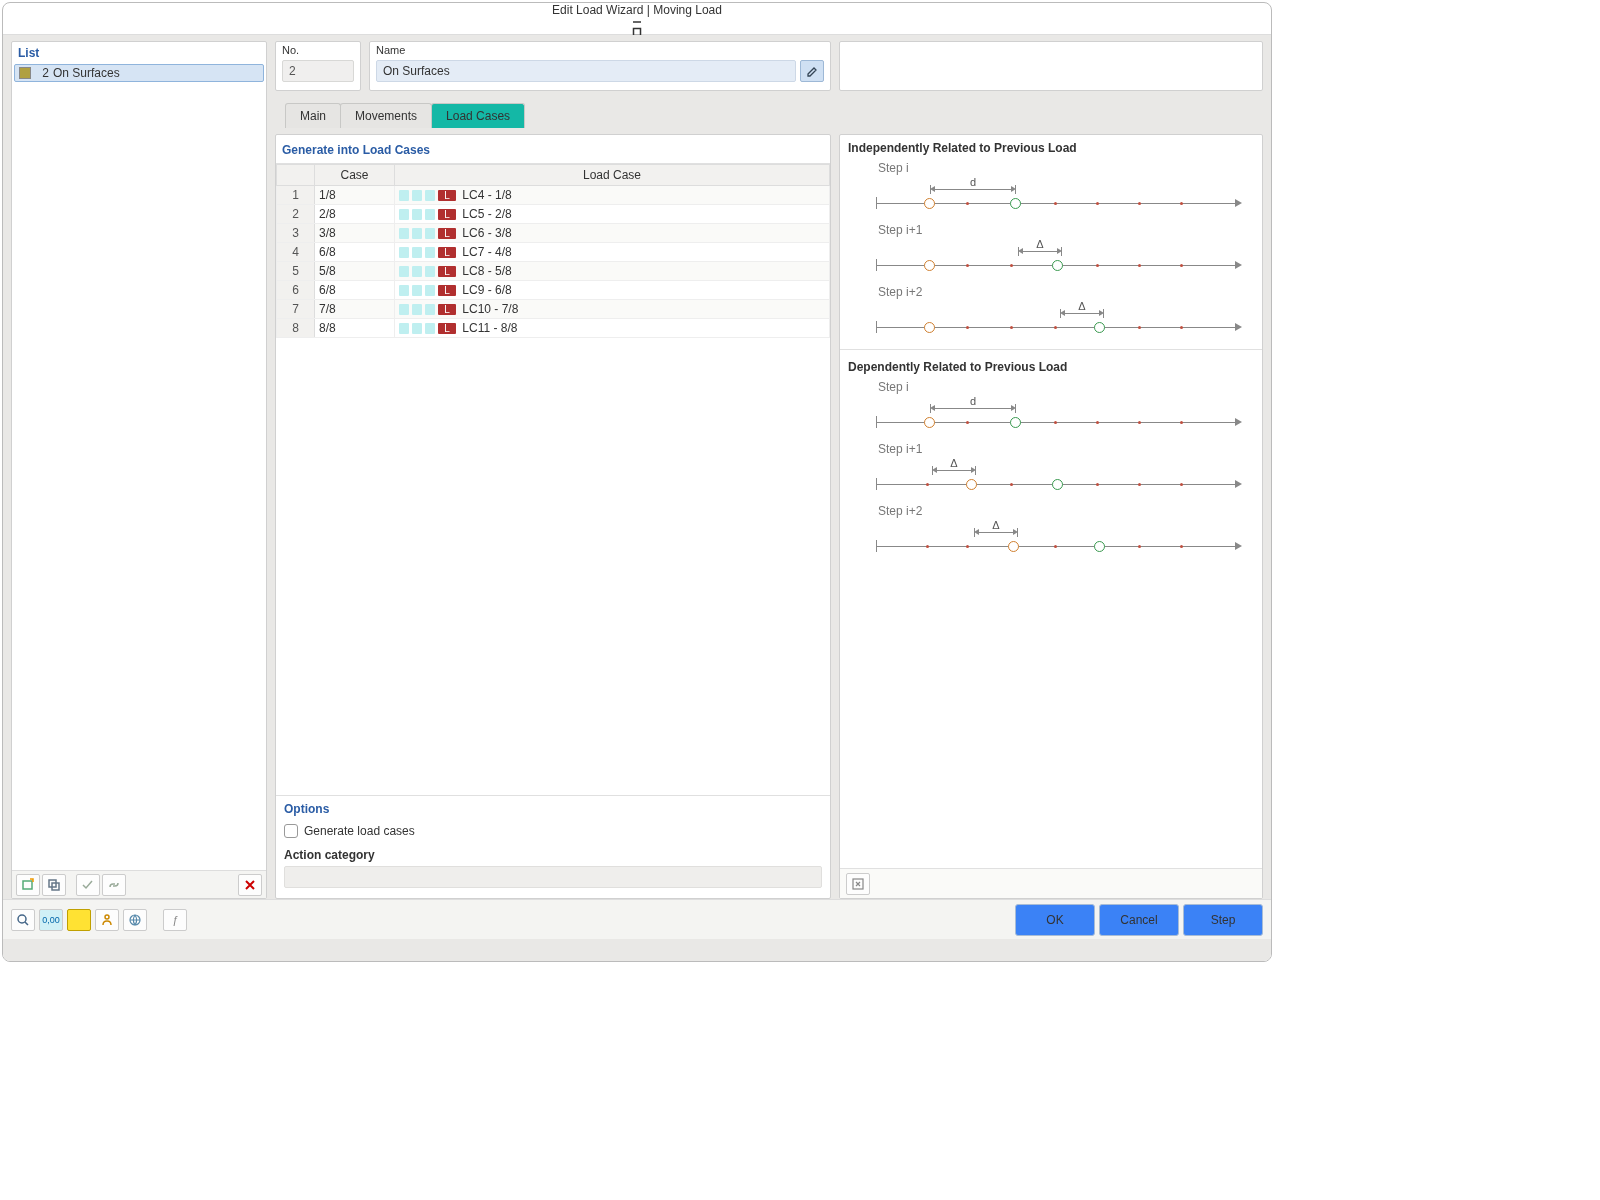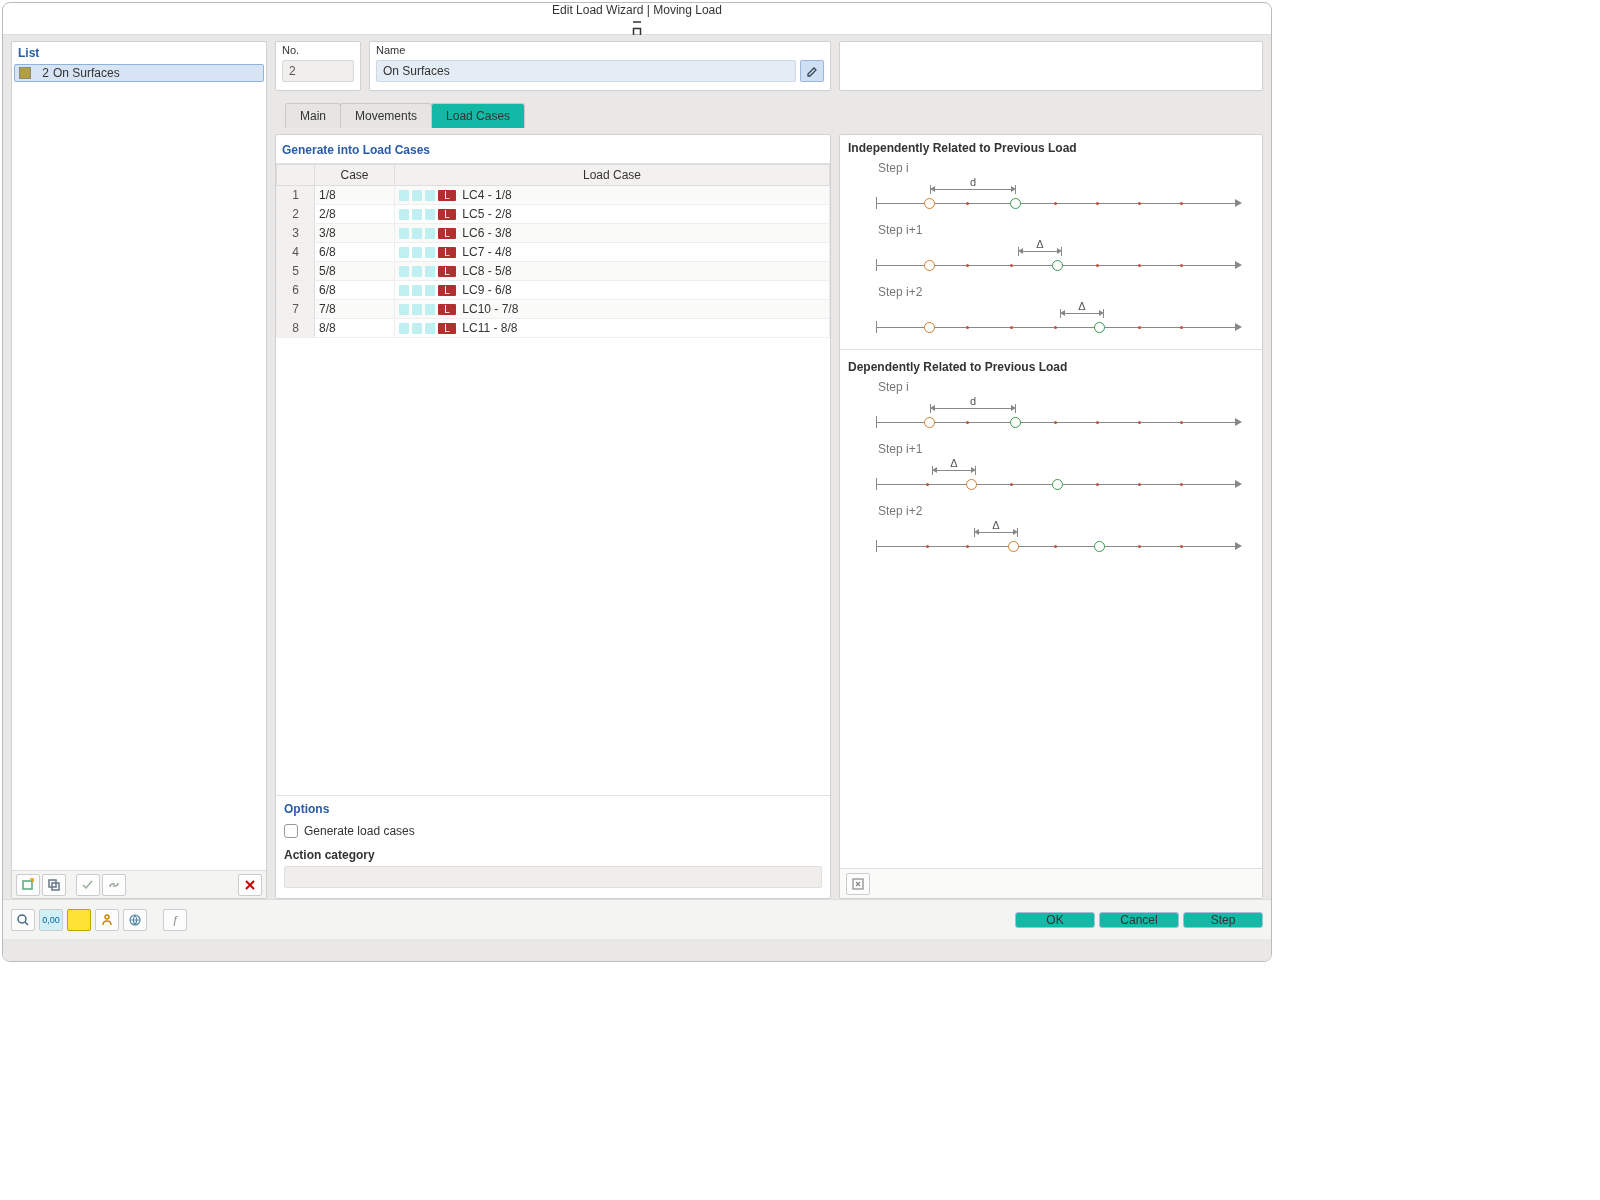--- a/index.html
+++ b/index.html
@@ -76,21 +76,21 @@
 .dim::before, .dim::after { content: ""; position: absolute; top: 8px; width: 0; height: 0; }
 .dim span.bar { position: absolute; left: 3px; right: 3px; top: 8px; height: 1px; background: #888; }
 .dim .larr { position: absolute; left: 0; top: 5px; border-right: 5px solid #888; border-top: 3px solid transparent; border-bottom: 3px solid transparent; width:0; height:0; }
 .dim .rarr { position: absolute; right: 0; top: 5px; border-left: 5px solid #888; border-top: 3px solid transparent; border-bottom: 3px solid transparent; width:0; height:0; }
 .dim .vline { position: absolute; top: 4px; width: 1px; height: 9px; background: #888; }
 
 .right-toolbar { border-top: 1px solid #e0e0e0; height: 30px; display: flex; align-items: center; padding: 0 6px; background: #fafaf8; }
 
 .footer { height: 40px; border-top: 1px solid #ddd; background: #f4f4f2; display: flex; align-items: center; padding: 0 8px; gap: 4px; }
 .footer .spacer { flex: 1; }
-.btn { min-width: 80px; height: 16px; border: 1px solid #a7bcd6; border-radius: 3px; background: #14b8a6; color: #333; display: flex; align-items: center; justify-content: center; font-size: 12px; }
+.btn { min-width: 80px; height: 32px; border: 1px solid #a7bcd6; border-radius: 3px; background: #3b82f6; color: #333; display: flex; align-items: center; justify-content: center; font-size: 12px; }
 .ficon { width: 24px; height: 22px; border: 1px solid #ccc; border-radius: 2px; background: #fdfdfd; display: flex; align-items: center; justify-content: center; font-size: 11px; }
 .ficon.yellow { background: #ffe233; border-color: #c0a000; }
 .ficon.cyan { background: #d0f0f6; }
 .ficon svg { width: 14px; height: 14px; }
 </style>
 </head>
 <body>
 
 <div class="window">
 

